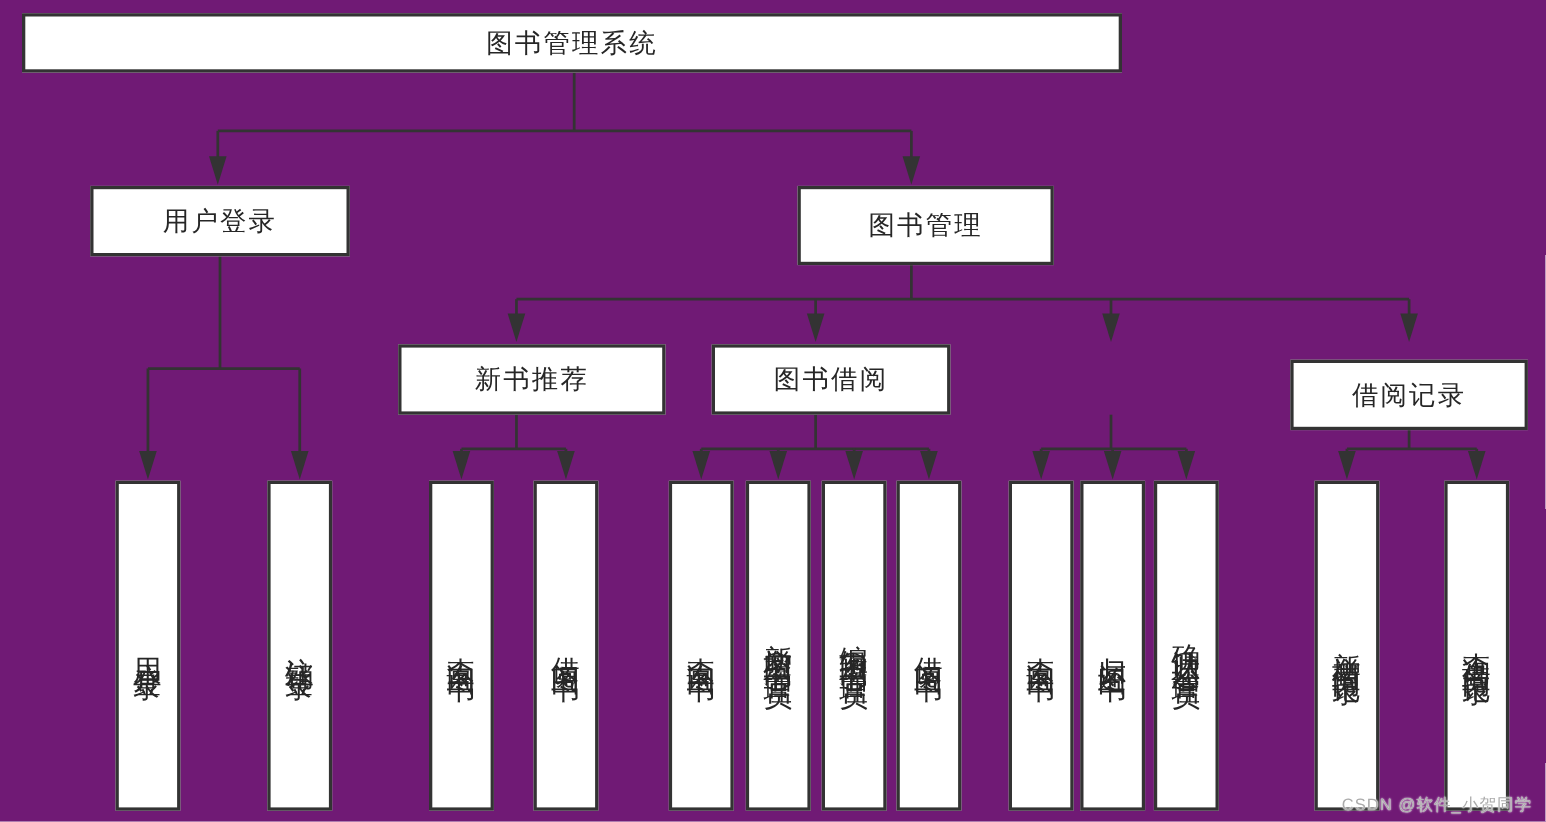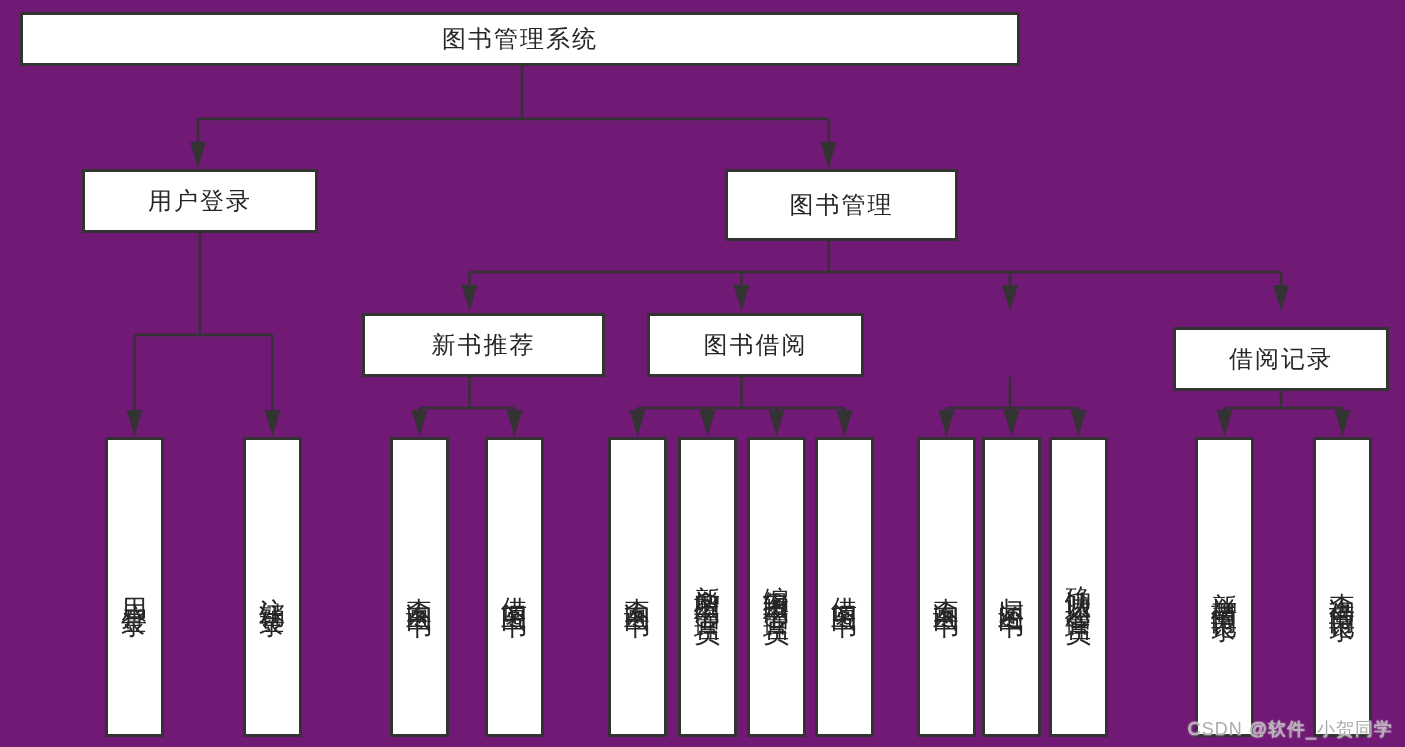--- a/index.html
+++ b/index.html
@@ -66,21 +66,21 @@
   .leaf-8  { left: 815px; }
   .leaf-9  { left: 917px; }
   .leaf-10 { left: 982px; }
   .leaf-11 { left: 1049px; }
   .leaf-12 { left: 1195px; }
   .leaf-13 { left: 1313px; }
   .watermark {
     position: absolute;
     right: 12px;
     bottom: 6px;
-    font-size: 18px;
+    font-size: 15px;
     letter-spacing: 1px;
     color: #ababab;
     text-shadow: 0 0 2px #ffffff, 0 0 1px #ffffff;
     white-space: nowrap;
   }
 </style>
 </head>
 <body>
 
 <div class="stage">

